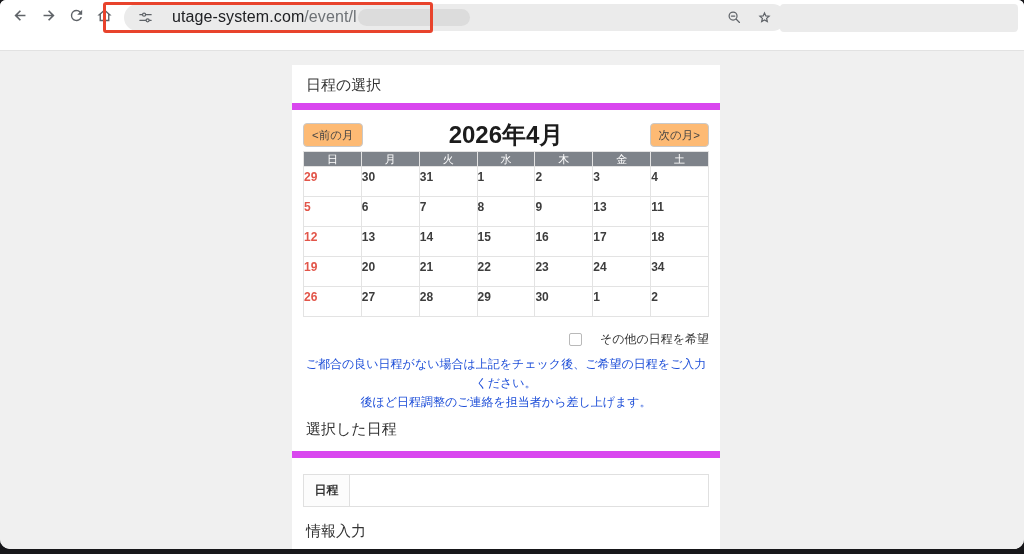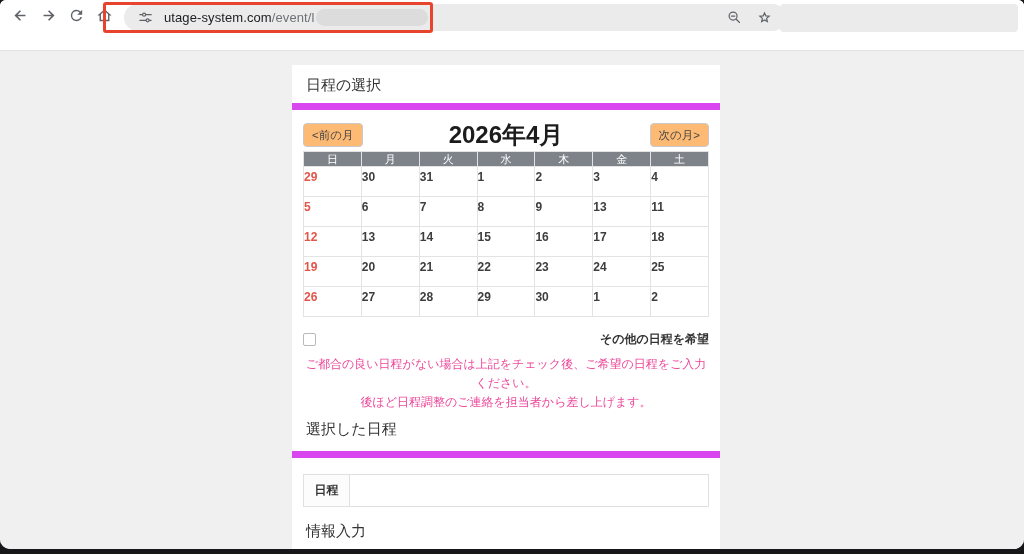--- a/index.html
+++ b/index.html
@@ -8,21 +8,21 @@
 
   .window { width:1024px; height:549px; border-radius:6px 6px 10px 10px; overflow:hidden; background:#f0f0f0; }
 
   
   .toolbar { position:relative; height:51px; background:#fff; border-bottom:1px solid #e2e2e2; }
   .toolbar-row { display:flex; align-items:center; height:34px; padding-left:6px; }
   .nav-btn { width:28px; height:28px; display:flex; align-items:center; justify-content:center; border-radius:50%; cursor:pointer; flex:0 0 auto; }
   .nav-btn svg { width:17px; height:17px; }
   .url-pill { margin-left:6px; width:662px; height:27px; background:#ebebeb; border-radius:14px; display:flex; align-items:center; padding:0 13px; flex:0 0 auto; }
   .site-icon { width:17px; height:17px; flex:0 0 auto; }
-  .url-text { margin-left:10px; font-size:13px; color:#202124; white-space:nowrap; letter-spacing:.1px;text-align:center; }
+  .url-text { margin-left:18px; font-size:16px; color:#202124; white-space:nowrap; letter-spacing:.1px;text-align:center; }
   .url-text .path { color:#6e7276; }
   .url-redact { width:112px; height:17px; background:#dcdcdc; border-radius:9px; margin-left:1px; }
   .pill-spacer { flex:1; }
   .pill-icon { width:17px; height:17px; margin-left:13px; cursor:pointer; flex:0 0 auto; }
   .hl-rect { position:absolute; left:103px; top:2px; width:330px; height:31px; border:3px solid #e8432c; border-radius:3px; pointer-events:none; }
   .right-redact { position:absolute; left:780px; top:4px; width:238px; height:28px; background:#ebebeb; border-radius:4px; }
 
   
   .page { height:498px; overflow:hidden; background:#f0f0f0; }
   .card { width:428px; margin:14px 0 0 292px; background:#fff; min-height:600px; }
@@ -33,25 +33,25 @@
 
   .cal-wrap { padding:12px 11px 0; }
   .cal-nav { display:flex; align-items:center; justify-content:space-between; height:26px; }
   .cal-btn { font-size:11.5px; color:#444; background:#fdba74; border:1px solid #c9c9c9; border-radius:4px; padding:4px 8px; cursor:pointer; line-height:14px; }
   .cal-month { font-size:24px; font-weight:700; color:#1c1c1c; }
   .cal-grid { margin-top:3px; display:grid; grid-template-columns:repeat(7,1fr); gap:1px; background:#e3e3e3; border:1px solid #e3e3e3; }
   .cal-h { background:#7e838a; color:#fff; font-size:11px; text-align:center; padding:1px 0; line-height:12px; }
   .cal-d { background:#fff; height:29px; text-align:left; font-size:12px; font-weight:700; color:#3d3d3d; padding-top:3px; cursor:pointer; }
   .cal-d.sun { color:#e25549; }
 
-  .chk-row { margin-top:14px; display:flex; align-items:center; justify-content:space-between; gap:18px; cursor:pointer;font-weight:bold; }
+  .chk-row { margin-top:14px; display:flex; align-items:center; justify-content:flex-end; gap:18px; cursor:pointer; }
   .chk-box { width:13px; height:13px; border:1px solid #b9b9b9; border-radius:2px; background:#fff; flex:0 0 auto; }
   .chk-label { font-size:12px; color:#333; }
   .note { margin-top:7px; }
-  .note p { text-align:center; font-size:12px; color:#ec4899; line-height:19px; }
+  .note p { text-align:center; font-size:12px; color:#1d4ed8; line-height:19px; }
 
   .sel-table { margin:16px 11px 7px; display:flex; border:1px solid #e0e0e0; height:33px; }
   .sel-label { width:46px; border-right:1px solid #e0e0e0; background:#fcfcfc; display:flex; align-items:center; justify-content:center; font-size:12px; font-weight:700; color:#333; }
   .sel-value { flex:1; background:#fff; }
 
   .ico { fill:#5f6368; }
   .ico-s { fill:none; stroke:#5f6368; stroke-width:1.7; stroke-linecap:round; }
 </style>
 </head>
 <body>
@@ -162,21 +162,21 @@
             <div class="cal-d">15</div>
             <div class="cal-d">16</div>
             <div class="cal-d">17</div>
             <div class="cal-d">18</div>
             <div class="cal-d sun">19</div>
             <div class="cal-d">20</div>
             <div class="cal-d">21</div>
             <div class="cal-d">22</div>
             <div class="cal-d">23</div>
             <div class="cal-d">24</div>
-            <div class="cal-d">25</div>
+            <div class="cal-d">34</div>
             <div class="cal-d sun">26</div>
             <div class="cal-d">27</div>
             <div class="cal-d">28</div>
             <div class="cal-d">29</div>
             <div class="cal-d">30</div>
             <div class="cal-d">1</div>
             <div class="cal-d">2</div>
           </div>
 
         <div class="chk-row">

